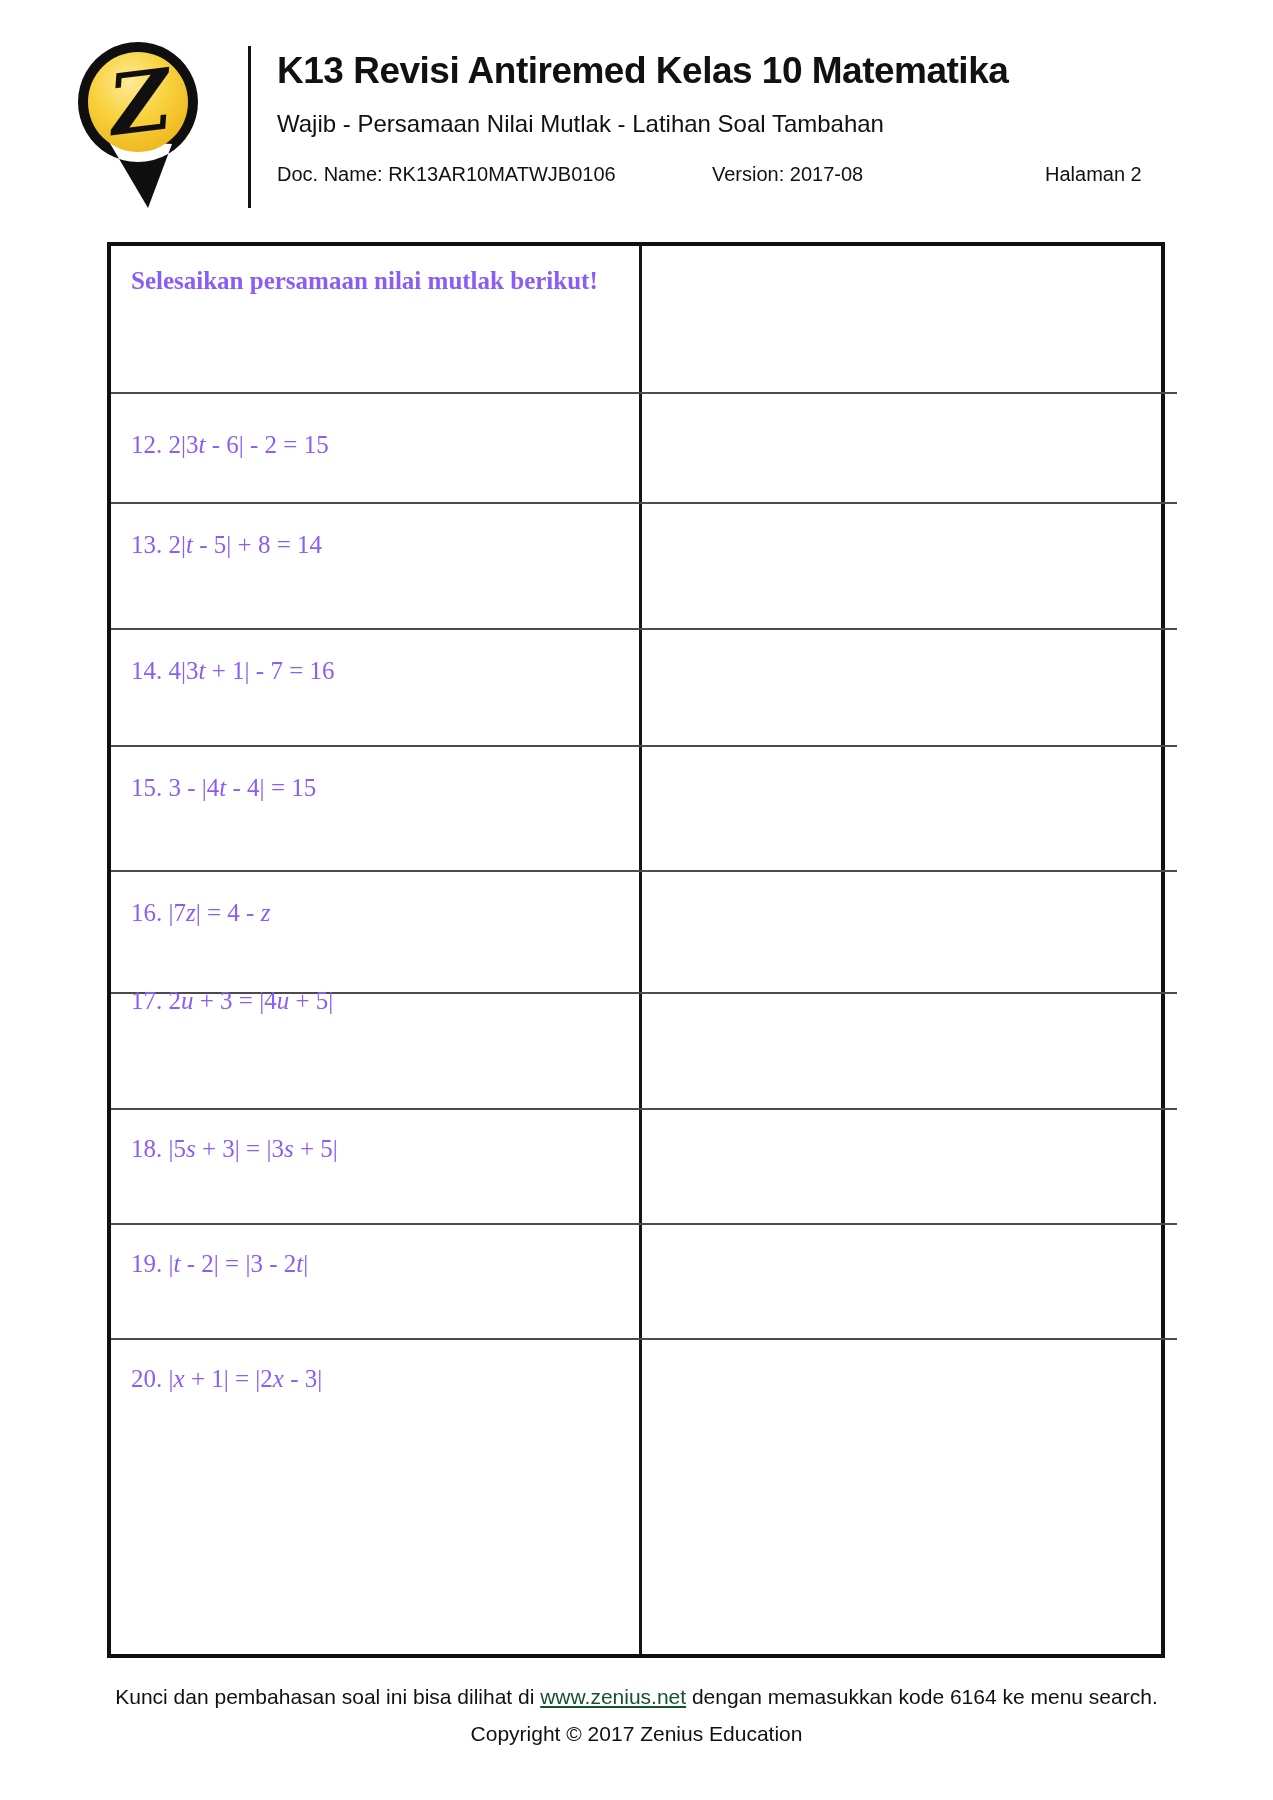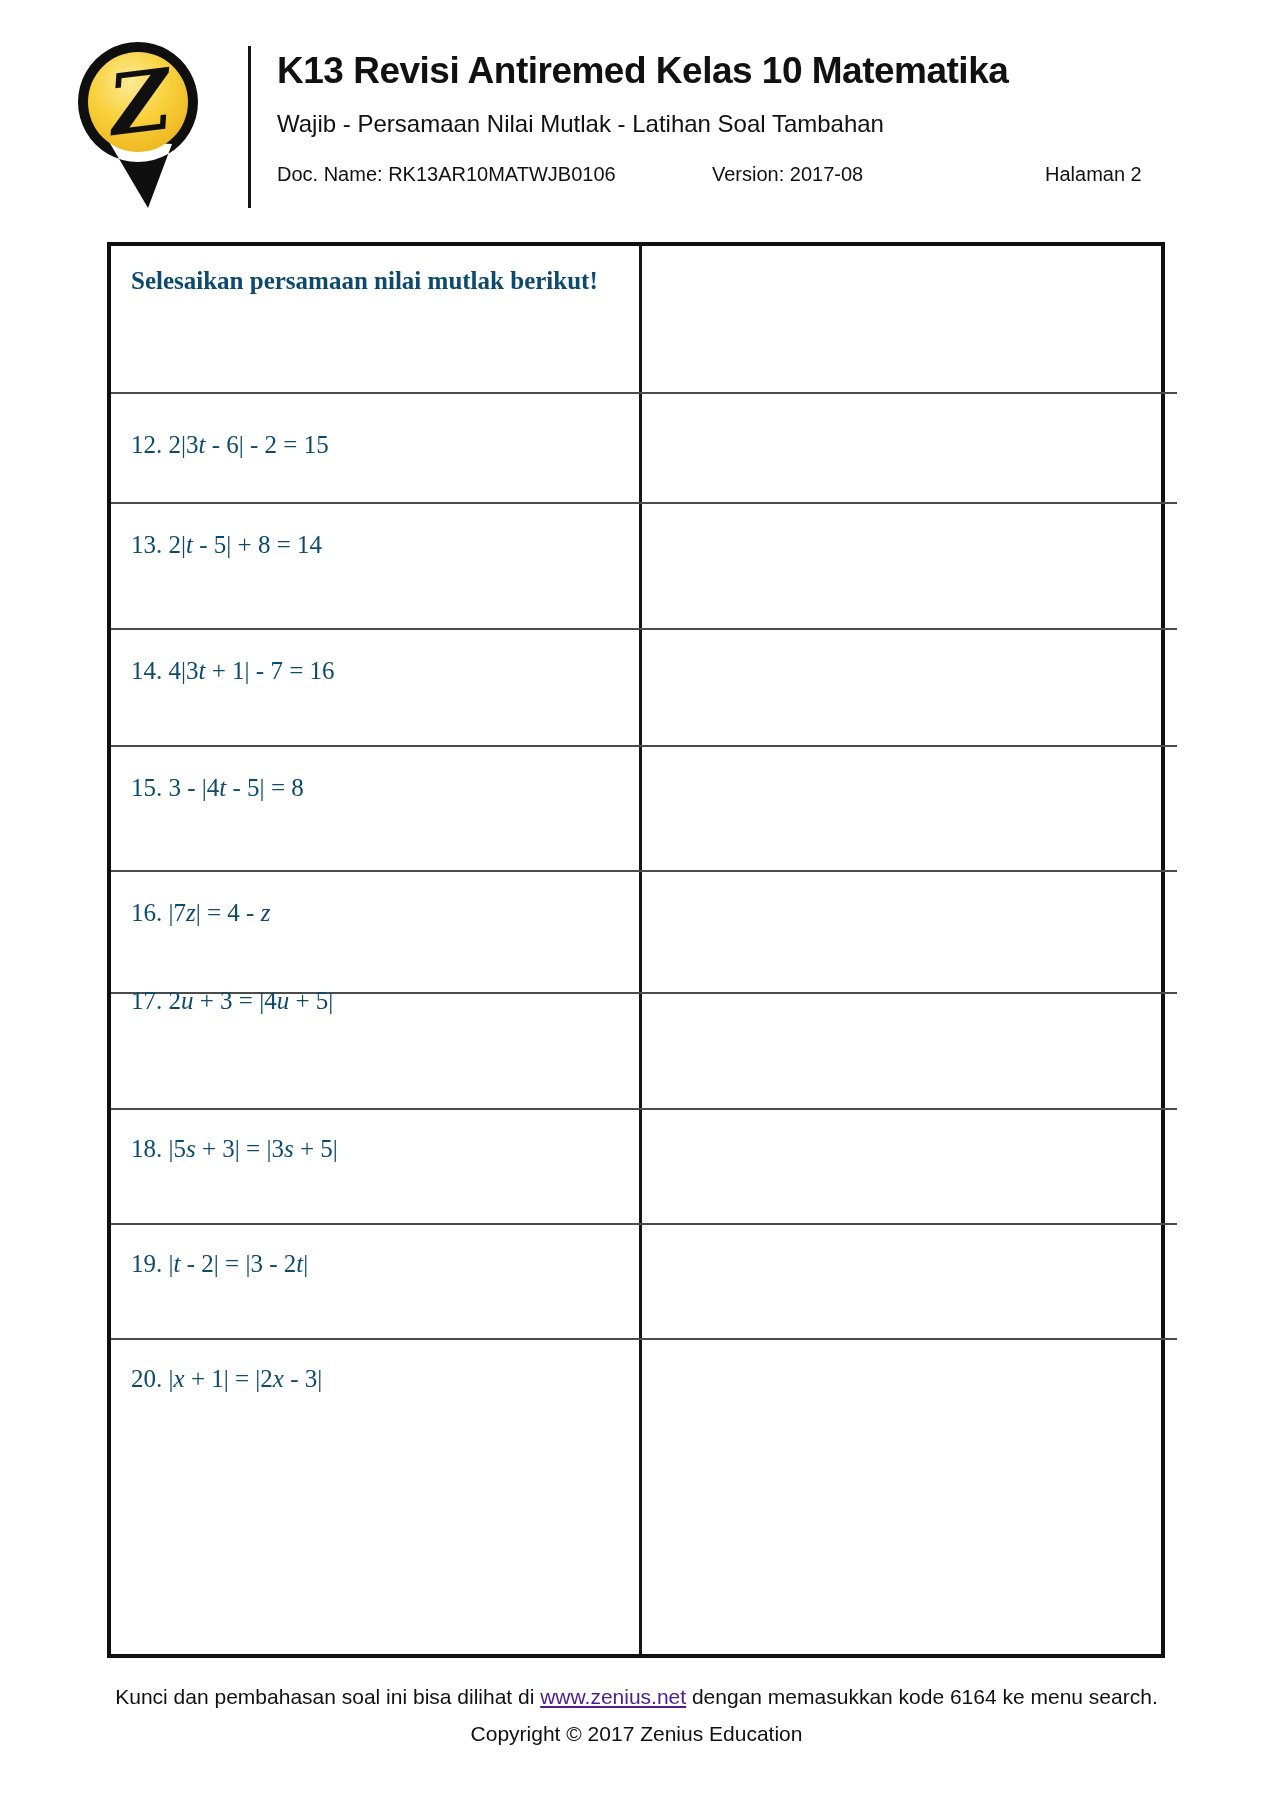--- a/index.html
+++ b/index.html
@@ -22,29 +22,29 @@
   .meta.version{left:712px;}
   .meta.pagenum{left:1045px;}
 
   
   .wtable{position:absolute;left:107px;top:242px;width:1050px;height:1408px;
           border:4px solid #101010;background:#fff;}
   .col-divider{position:absolute;top:0;bottom:0;left:528px;width:3px;background:#161616;}
   .row-divider{position:absolute;left:0;width:calc(100% + 16px);height:2px;background:#4b4b4b;}
   .answer-cell{position:absolute;left:531px;right:0;background:transparent;}
   .row-text{position:absolute;left:20px;font-family:"Liberation Serif",serif;
-            font-size:25px;line-height:29px;white-space:nowrap;color:#0c4a6e;}
+            font-size:25px;line-height:29px;white-space:nowrap;color:#8b5cf6;}
   .instruction{font-weight:700;}
   .var{font-style:italic;}
 
   
   .footline{position:absolute;left:0;width:100%;text-align:center;margin:0;font-size:21px;line-height:26px;}
   .footline.l1{top:1684px;}
   .footline.l2{top:1721px;}
-  a.netlink{color:#4c1d95;text-decoration:underline;cursor:pointer;}
+  a.netlink{color:#14532d;text-decoration:underline;cursor:pointer;}
 </style>
 </head>
 <body>
 
 <div class="page">
 
   <div>
     <svg class="logo" viewBox="0 0 124 174">
       <defs>
         <radialGradient id="yg" cx="0.42" cy="0.3" r="0.85">
@@ -92,21 +92,21 @@
       <div class="row-text" style="top: 168px; margin-top: 16px;">
         <div>12. <span>2|3</span><span class="var">t</span><span> - 6| - 2 = 15</span></div>
       </div>
       <div class="row-text" style="top: 284px;">
         <div>13. <span>2|</span><span class="var">t</span><span> - 5| + 8 = 14</span></div>
       </div>
       <div class="row-text" style="top: 410px;">
         <div>14. <span>4|3</span><span class="var">t</span><span> + 1| - 7 = 16</span></div>
       </div>
       <div class="row-text" style="top: 527px;">
-        <div>15. <span>3 - |4</span><span class="var">t</span><span> - 5| = 8</span></div>
+        <div>15. <span>3 - |4</span><span class="var">t</span><span> - 4| = 15</span></div>
       </div>
       <div class="row-text" style="top: 652px;">
         <div>16. <span>|7</span><span class="var">z</span><span>| = 4 - </span><span class="var">z</span></div>
       </div>
       <div class="row-text" style="top: 740px;">
         <div>17. <span>2</span><span class="var">u</span><span> + 3 = |4</span><span class="var">u</span><span> + 5|</span></div>
       </div>
       <div class="row-text" style="top: 888px;">
         <div>18. <span>|5</span><span class="var">s</span><span> + 3| = |3</span><span class="var">s</span><span> + 5|</span></div>
       </div>

